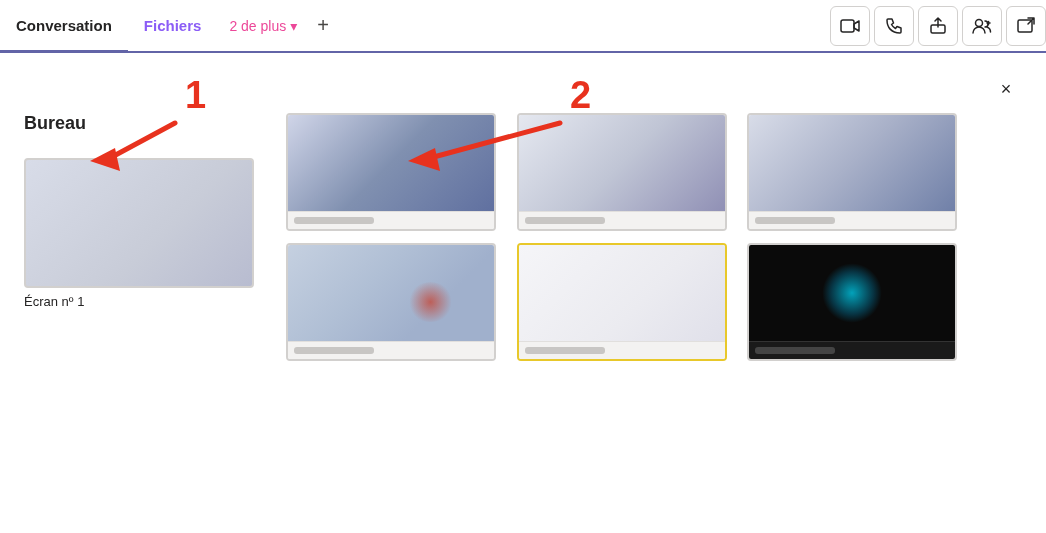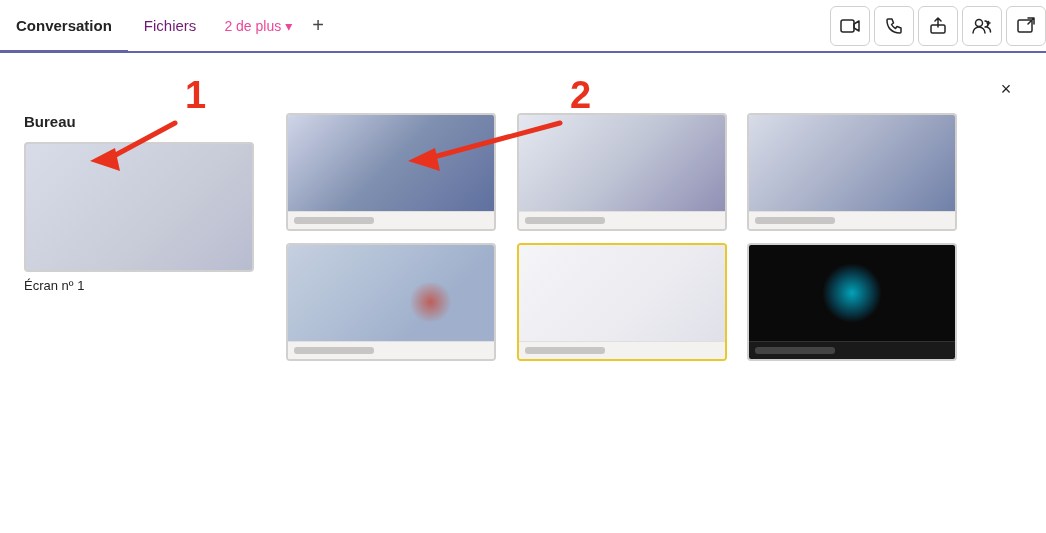--- a/index.html
+++ b/index.html
@@ -40,22 +40,22 @@
     .tab-item.active::after {
       content: '';
       position: absolute;
       bottom: 0;
       left: 0;
       right: 0;
       height: 2px;
       background: #6264a7;
     }
     .tab-item.inactive {
-      font-weight: 400;
-      color: #701a75;
+      font-weight: 700;
+      color: #8b5cf6;
     }
     .tab-more {
       display: flex;
       align-items: center;
       gap: 4px;
       font-size: 14px;
       color: #ec4899;
       cursor: pointer;
       padding: 0 12px;
       height: 53px;
@@ -132,24 +132,24 @@
     .sections-wrapper {
       display: flex;
       gap: 32px;
     }
 
     .section {
       flex: 0 0 auto;
     }
 
     .section-title {
-      font-size: 15px;
+      font-size: 18px;
       font-weight: 600;
       color: #252424;
-      margin-bottom: 12px;
+      margin-bottom: 24px;
     }
 
     .screen-item {
       display: flex;
       flex-direction: column;
       align-items: flex-start;
       gap: 6px;
     }
 
     .screen-thumb {

